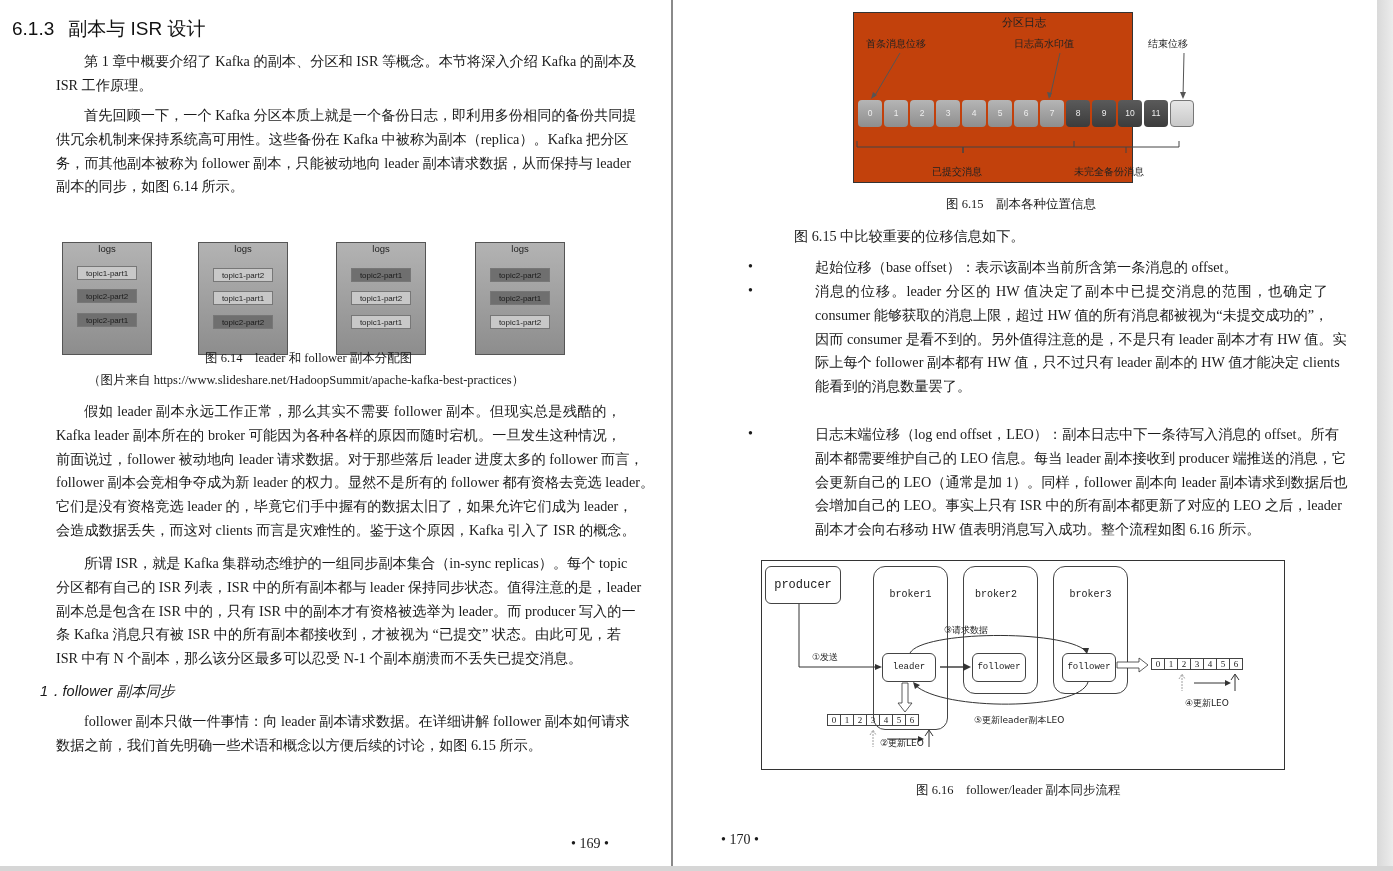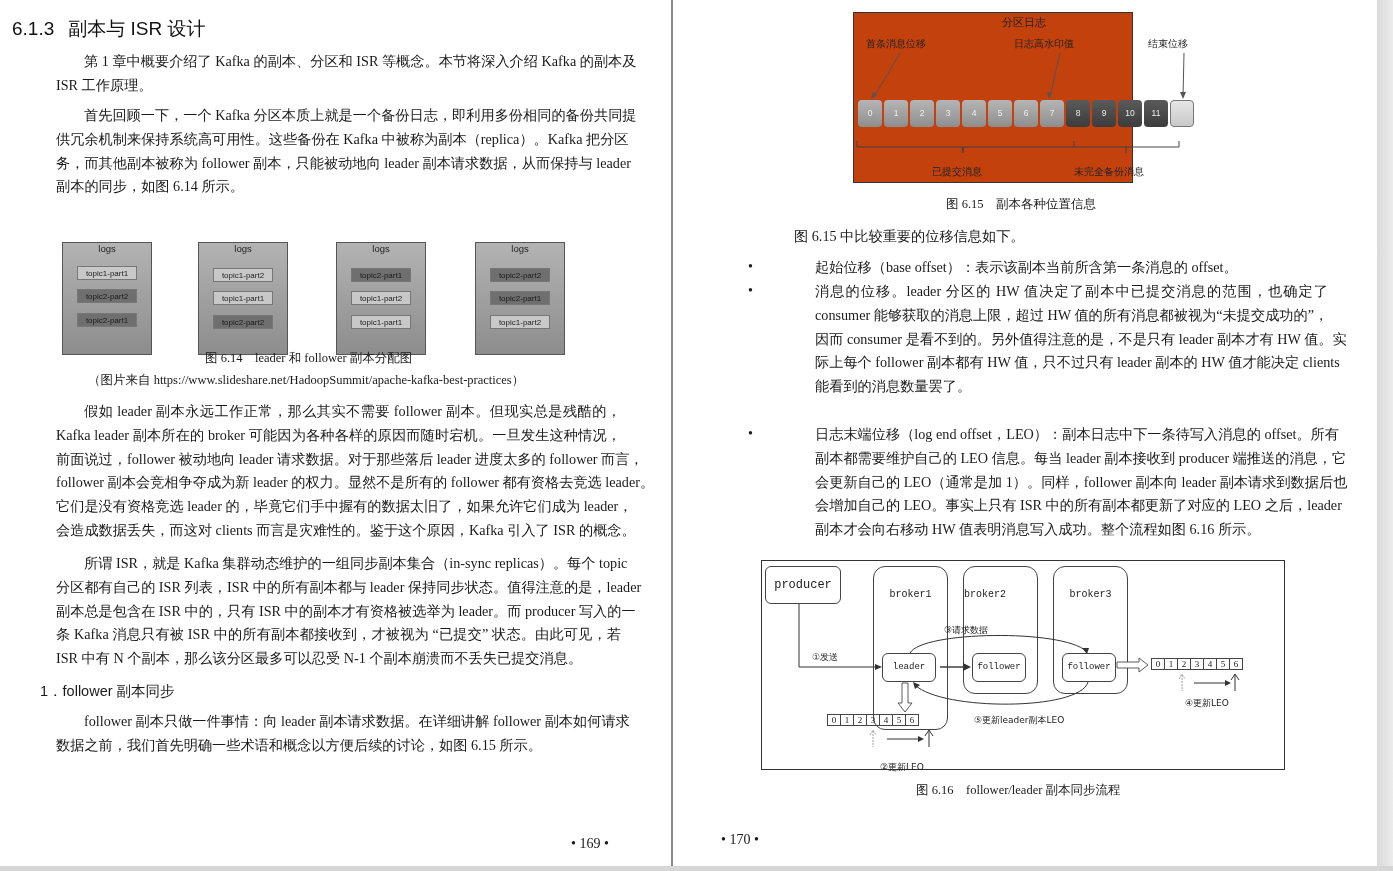--- a/index.html
+++ b/index.html
@@ -8,21 +8,21 @@
   #page-left{left:0;width:672px;}
   #page-right{left:673px;width:704px;}
   .divider{position:absolute;left:671px;top:0;width:2px;height:866px;background:#8a8a8a;}
   .right-gutter{position:absolute;left:1377px;top:0;width:16px;height:871px;background:linear-gradient(90deg,#d9d9d9,#ececec);}
   .bottom-strip{position:absolute;left:0;top:866px;width:1393px;height:5px;background:#d6d6d6;}
   .sec-title{position:absolute;left:12px;top:16px;font-family:"Liberation Sans","DejaVu Sans",sans-serif;font-size:19px;color:#111;white-space:nowrap;}
   .sec-title .num{margin-right:14px;}
   .para{position:absolute;font-size:14.2px;line-height:23.8px;text-align:justify;text-align-last:left;}
   .para .ln{display:block;white-space:nowrap;text-align:justify;text-align-last:justify;margin-left:44px;}
   .para .ln.last{text-align-last:left;}
-  .sub-title{position:absolute;left:40px;top:682px;font-family:"Liberation Sans","DejaVu Sans",sans-serif;font-size:14.5px;}
+  .sub-title{position:absolute;left:40px;top:682px;font-family:"Liberation Sans","DejaVu Sans",sans-serif;font-size:14.5px;font-style:italic;}
   .caption{position:absolute;font-size:12.5px;white-space:nowrap;text-align:center;}
   .pageno{position:absolute;font-size:14px;white-space:nowrap;}
   
   .logbox{position:absolute;top:242px;width:90px;height:113px;border:1px solid #555;background:linear-gradient(180deg,#b3b3b3,#8d8d8d);box-sizing:border-box;}
   .logbox .lbl{position:absolute;top:0;left:0;right:0;text-align:center;font-family:"Liberation Sans",sans-serif;font-size:9.5px;color:#222;}
   .part{position:absolute;left:14px;width:60px;height:14px;border:1px solid #777;font-family:"Liberation Sans",sans-serif;font-size:8px;line-height:14px;text-align:center;color:#222;box-sizing:border-box;}
   .part.light{background:#c8c8c8;}
   .part.dark{background:#6f6f6f;color:#1a1a1a;}
   
   .fig615{position:absolute;left:853px;top:12px;width:280px;height:171px;border:1px solid #333;box-sizing:border-box;background:#c2410c;}
@@ -178,21 +178,21 @@
   <span class="ln">会增加自己的 LEO。事实上只有 ISR 中的所有副本都更新了对应的 LEO 之后，leader</span>
   <span class="ln last">副本才会向右移动 HW 值表明消息写入成功。整个流程如图 6.16 所示。</span>
 </div>
 
 <div class="fig616">
   <div class="rbox mono" style="left:3px;top:5px;width:76px;height:38px;font-size:12px;line-height:36px;text-align:center">producer</div>
   <div class="rbox" style="left:111px;top:5px;width:75px;height:164px;border-radius:12px">
     <span class="mono" style="position:absolute;top:22px;left:0;right:0;text-align:center;font-size:10px">broker1</span>
   </div>
   <div class="rbox" style="left:201px;top:5px;width:75px;height:128px;border-radius:12px">
-    <span class="mono" style="position:absolute;top:22px;left:0;right:9px;font-size:10px">broker2</span>
+    <span class="mono" style="position:absolute;top:22px;left:0;right:9px;text-align:center;font-size:10px">broker2</span>
   </div>
   <div class="rbox" style="left:291px;top:5px;width:75px;height:128px;border-radius:12px">
     <span class="mono" style="position:absolute;top:22px;left:0;right:0;text-align:center;font-size:10px">broker3</span>
   </div>
   <div class="rbox mono" style="left:120px;top:92px;width:54px;height:29px;font-size:9px;line-height:27px;text-align:center;border-radius:6px">leader</div>
   <div class="rbox mono" style="left:210px;top:92px;width:54px;height:29px;font-size:9px;line-height:27px;text-align:center;border-radius:6px">follower</div>
   <div class="rbox mono" style="left:300px;top:92px;width:54px;height:29px;font-size:9px;line-height:27px;text-align:center;border-radius:6px">follower</div>
   <svg style="position:absolute;left:0;top:0" width="522" height="208">
 
     <path d="M37,43 V106 H116" fill="none" stroke="#333" stroke-width="1"></path>
@@ -217,21 +217,21 @@
     <path d="M167,170 v16 M163,175 l4,-6 l4,6" fill="none" stroke="#333" stroke-width="1"></path>
 
     <path d="M420,114 v16 M417,118 l3,-5 l3,5" fill="none" stroke="#888" stroke-width="0.8" stroke-dasharray="2,1"></path>
     <line x1="432" y1="122" x2="465" y2="122" stroke="#333" stroke-width="1"></line>
     <polygon points="469,122 463,119 463,125" fill="#333"></polygon>
     <path d="M473,114 v16 M469,119 l4,-6 l4,6" fill="none" stroke="#333" stroke-width="1"></path>
   </svg>
   <span class="fig-lbl" style="left:50px;top:90px">①发送</span>
   <span class="fig-lbl" style="left:182px;top:63px">③请求数据</span>
   <span class="fig-lbl" style="left:212px;top:153px">⑤更新leader副本LEO</span>
-  <span class="fig-lbl" style="left:118px;top:200px">②更新LEO</span>
+  <span class="fig-lbl" style="left:118px;top:176px">②更新LEO</span>
   <span class="fig-lbl" style="left:423px;top:136px">④更新LEO</span>
   <div class="strip" style="left:66px;top:153px">
     <span>0</span>
     <span>1</span>
     <span>2</span>
     <span>3</span>
     <span>4</span>
     <span>5</span>
     <span>6</span>
   </div>

